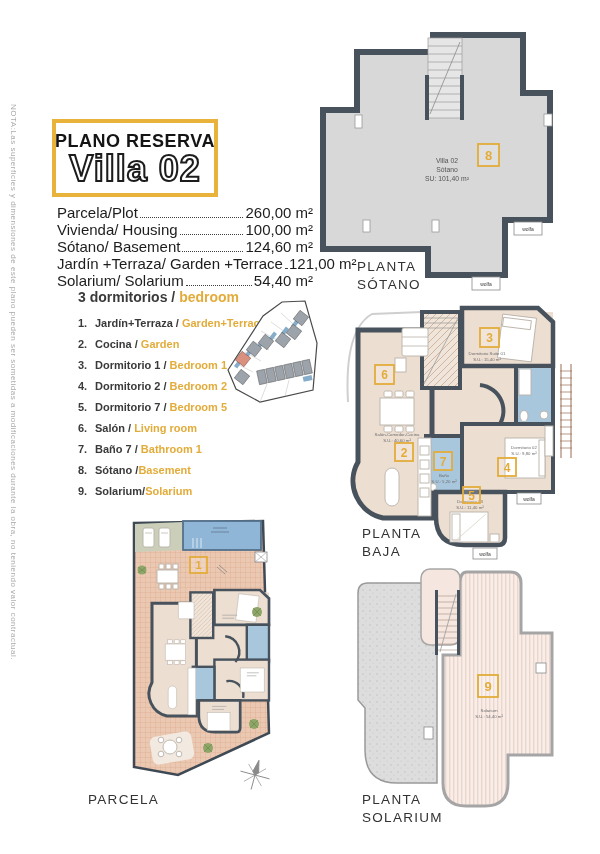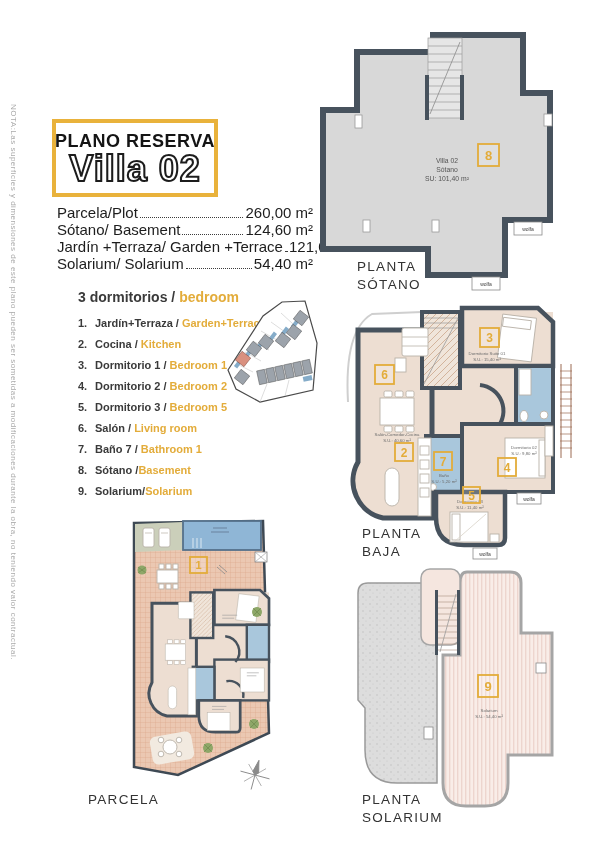--- a/index.html
+++ b/index.html
@@ -72,43 +72,48 @@
     <div class="villa-title">Villa 02</div>
   </div>
 
   <div class="surfaces">
     <div class="srow">
         <span>Parcela/Plot</span>
         <span class="lead"></span>
         <span>260,00 m²</span>
       </div>
     <div class="srow">
+        <span>Vivienda/ Housing</span>
+        <span class="lead"></span>
+        <span>100,00 m²</span>
+      </div>
+    <div class="srow">
         <span>Sótano/ Basement</span>
         <span class="lead"></span>
         <span>124,60 m²</span>
       </div>
     <div class="srow">
         <span>Jardín +Terraza/ Garden +Terrace</span>
         <span class="lead"></span>
         <span>121,00 m²</span>
       </div>
     <div class="srow">
         <span>Solarium/ Solarium</span>
         <span class="lead"></span>
         <span>54,40 m²</span>
       </div>
   </div>
 
   <div class="legend">
     <h3><span>3 dormitorios</span><span class="sep"> / </span><span class="yel">bedroom</span></h3>
     <div class="litem"><span class="n">1.</span><span>Jardín+Terraza</span><span class="sep"> / </span><span class="yel">Garden+Terrace</span></div>
-    <div class="litem"><span class="n">2.</span><span>Cocina</span><span class="sep"> / </span><span class="yel">Kitchen</span></div>
+    <div class="litem"><span class="n">2.</span><span>Cocina</span><span class="sep"> / </span><span class="yel">Garden</span></div>
     <div class="litem"><span class="n">3.</span><span>Dormitorio 1</span><span class="sep"> / </span><span class="yel">Bedroom 1</span></div>
     <div class="litem"><span class="n">4.</span><span>Dormitorio 2</span><span class="sep"> / </span><span class="yel">Bedroom 2</span></div>
-    <div class="litem"><span class="n">5.</span><span>Dormitorio 3</span><span class="sep"> / </span><span class="yel">Bedroom 5</span></div>
+    <div class="litem"><span class="n">5.</span><span>Dormitorio 7</span><span class="sep"> / </span><span class="yel">Bedroom 5</span></div>
     <div class="litem"><span class="n">6.</span><span>Salón</span><span class="sep"> / </span><span class="yel">Living room</span></div>
     <div class="litem"><span class="n">7.</span><span>Baño 7</span><span class="sep"> / </span><span class="yel">Bathroom 1</span></div>
     <div class="litem"><span class="n">8.</span><span>Sótano</span><span class="sep"> /</span><span class="yel">Basement</span></div>
     <div class="litem"><span class="n">9.</span><span>Solarium</span><span class="sep">/</span><span class="yel">Solarium</span></div>
   </div>
 
   <svg style="left:215px;top:298px" width="115" height="124" viewBox="0 0 115 124">
     <g>
       <path d="M13,72 L48,18 L67,4 L90,3 L102,45 L98,92 L45,104 L21,91 Z" fill="#fff" stroke="#4a4a4a" stroke-width="1.2"></path>
       <path d="M22,66 L38,74 M30,54 L46,63 M38,43 L54,52 M46,33 L62,42 M56,24 L70,34 M66,15 L78,26 M45,104 L52,86 M70,98 L74,82" stroke="#BBBBBB" stroke-width="0.5"></path>

